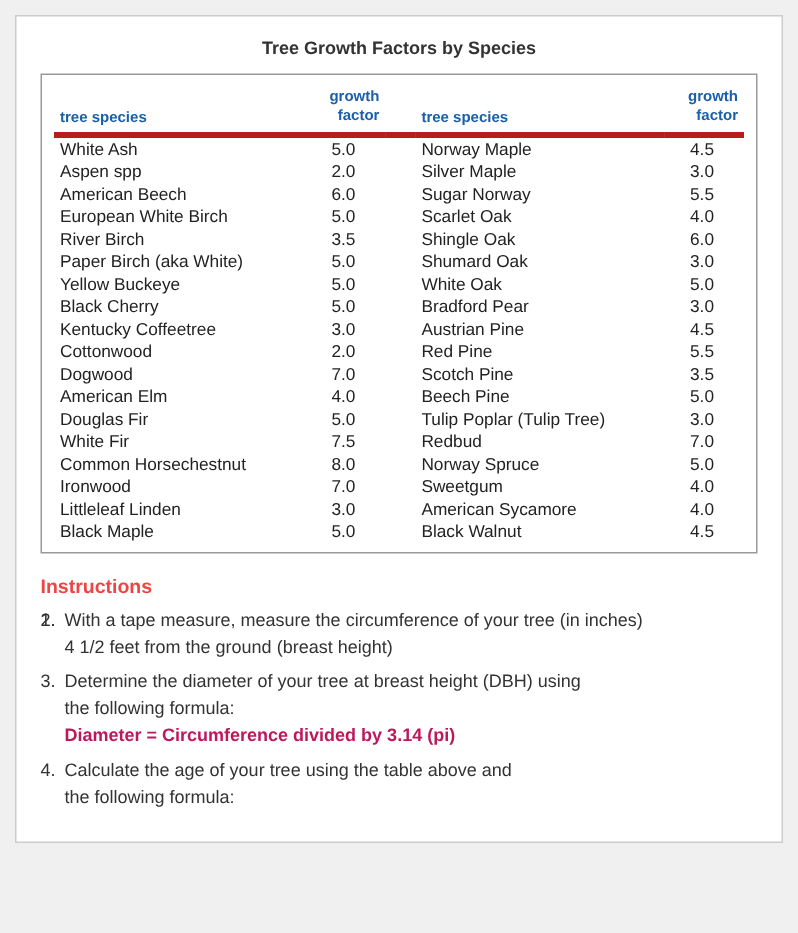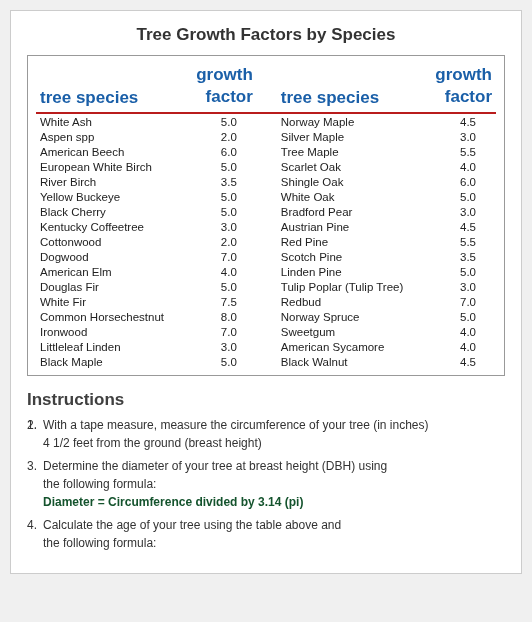--- a/index.html
+++ b/index.html
@@ -13,41 +13,41 @@
       padding: 10px;
     }
     .page {
       background: #fff;
       width: 512px;
       padding: 14px 16px 16px;
       border: 1px solid #ccc;
     }
     .page-title {
       text-align: center;
-      font-size: 17px;
+      font-size: 12px;
       font-weight: bold;
       color: #333;
       margin-bottom: 10px;
     }
     .table-container {
       border: 1px solid #999;
       padding: 6px 8px;
       margin-bottom: 14px;
     }
     .species-table {
       width: 100%;
       border-collapse: collapse;
     }
     .species-table th {
       color: #1a5fa8;
-      font-size: 17px;
+      font-size: 10px;
       font-weight: bold;
       text-align: left;
       padding: 2px 4px 4px 4px;
-      border-bottom: 2px solid #b91c1c;
+      border-bottom: 4px solid #b91c1c;
       vertical-align: bottom;
     }
     .species-table th.right-align {
       text-align: right;
     }
     .species-table td {
       font-size: 11.5px;
       color: #222;
       padding: 1.5px 4px;
       vertical-align: top;
@@ -57,43 +57,43 @@
       padding-right: 20px;
     }
     .species-table td.spacer {
       width: 20px;
     }
     .col-header-growth {
       text-align: right;
       line-height: 1.3;
     }
     .instructions-title {
-      font-size: 17px;
-      font-weight: bold;
-      color: #404040;
+      font-size: 13px;
+      font-weight: bold;
+      color: #ef4444;
       margin-bottom: 6px;
     }
     .instructions-list {
       list-style: none;
       padding: 0;
     }
     .instructions-list li {
       font-size: 12px;
       color: #333;
       margin-bottom: 5px;
       padding-left: 16px;
       position: relative;
       line-height: 1.5;
     }
     .instructions-list li .num {
       position: absolute;
       left: 0;
     }
     .formula-orange {
-      color: #14532d;
+      color: #be185d;
       font-weight: bold;
     }
   </style>
 </head>
 <body>
 
 <div class="page">
   <div class="page-title">Tree Growth Factors by Species</div>
 
   <div class="table-container">
@@ -125,38 +125,45 @@
     <td>Aspen spp</td>
     <td class="factor">2.0</td>
     <td class="spacer"></td>
     <td>Silver Maple</td>
     <td class="factor">3.0</td>
   </tr>
           <tr>
     <td>American Beech</td>
     <td class="factor">6.0</td>
     <td class="spacer"></td>
-    <td>Tree Maple</td>
+    <td>Sugar Norway</td>
     <td class="factor">5.5</td>
   </tr>
           <tr>
     <td>European White Birch</td>
     <td class="factor">5.0</td>
     <td class="spacer"></td>
     <td>Scarlet Oak</td>
     <td class="factor">4.0</td>
   </tr>
           <tr>
     <td>River Birch</td>
     <td class="factor">3.5</td>
     <td class="spacer"></td>
     <td>Shingle Oak</td>
     <td class="factor">6.0</td>
   </tr>
           <tr>
+    <td>Paper Birch (aka White)</td>
+    <td class="factor">5.0</td>
+    <td class="spacer"></td>
+    <td>Shumard Oak</td>
+    <td class="factor">3.0</td>
+  </tr>
+          <tr>
     <td>Yellow Buckeye</td>
     <td class="factor">5.0</td>
     <td class="spacer"></td>
     <td>White Oak</td>
     <td class="factor">5.0</td>
   </tr>
           <tr>
     <td>Black Cherry</td>
     <td class="factor">5.0</td>
     <td class="spacer"></td>
@@ -181,21 +188,21 @@
     <td>Dogwood</td>
     <td class="factor">7.0</td>
     <td class="spacer"></td>
     <td>Scotch Pine</td>
     <td class="factor">3.5</td>
   </tr>
           <tr>
     <td>American Elm</td>
     <td class="factor">4.0</td>
     <td class="spacer"></td>
-    <td>Linden Pine</td>
+    <td>Beech Pine</td>
     <td class="factor">5.0</td>
   </tr>
           <tr>
     <td>Douglas Fir</td>
     <td class="factor">5.0</td>
     <td class="spacer"></td>
     <td>Tulip Poplar (Tulip Tree)</td>
     <td class="factor">3.0</td>
   </tr>
           <tr>

